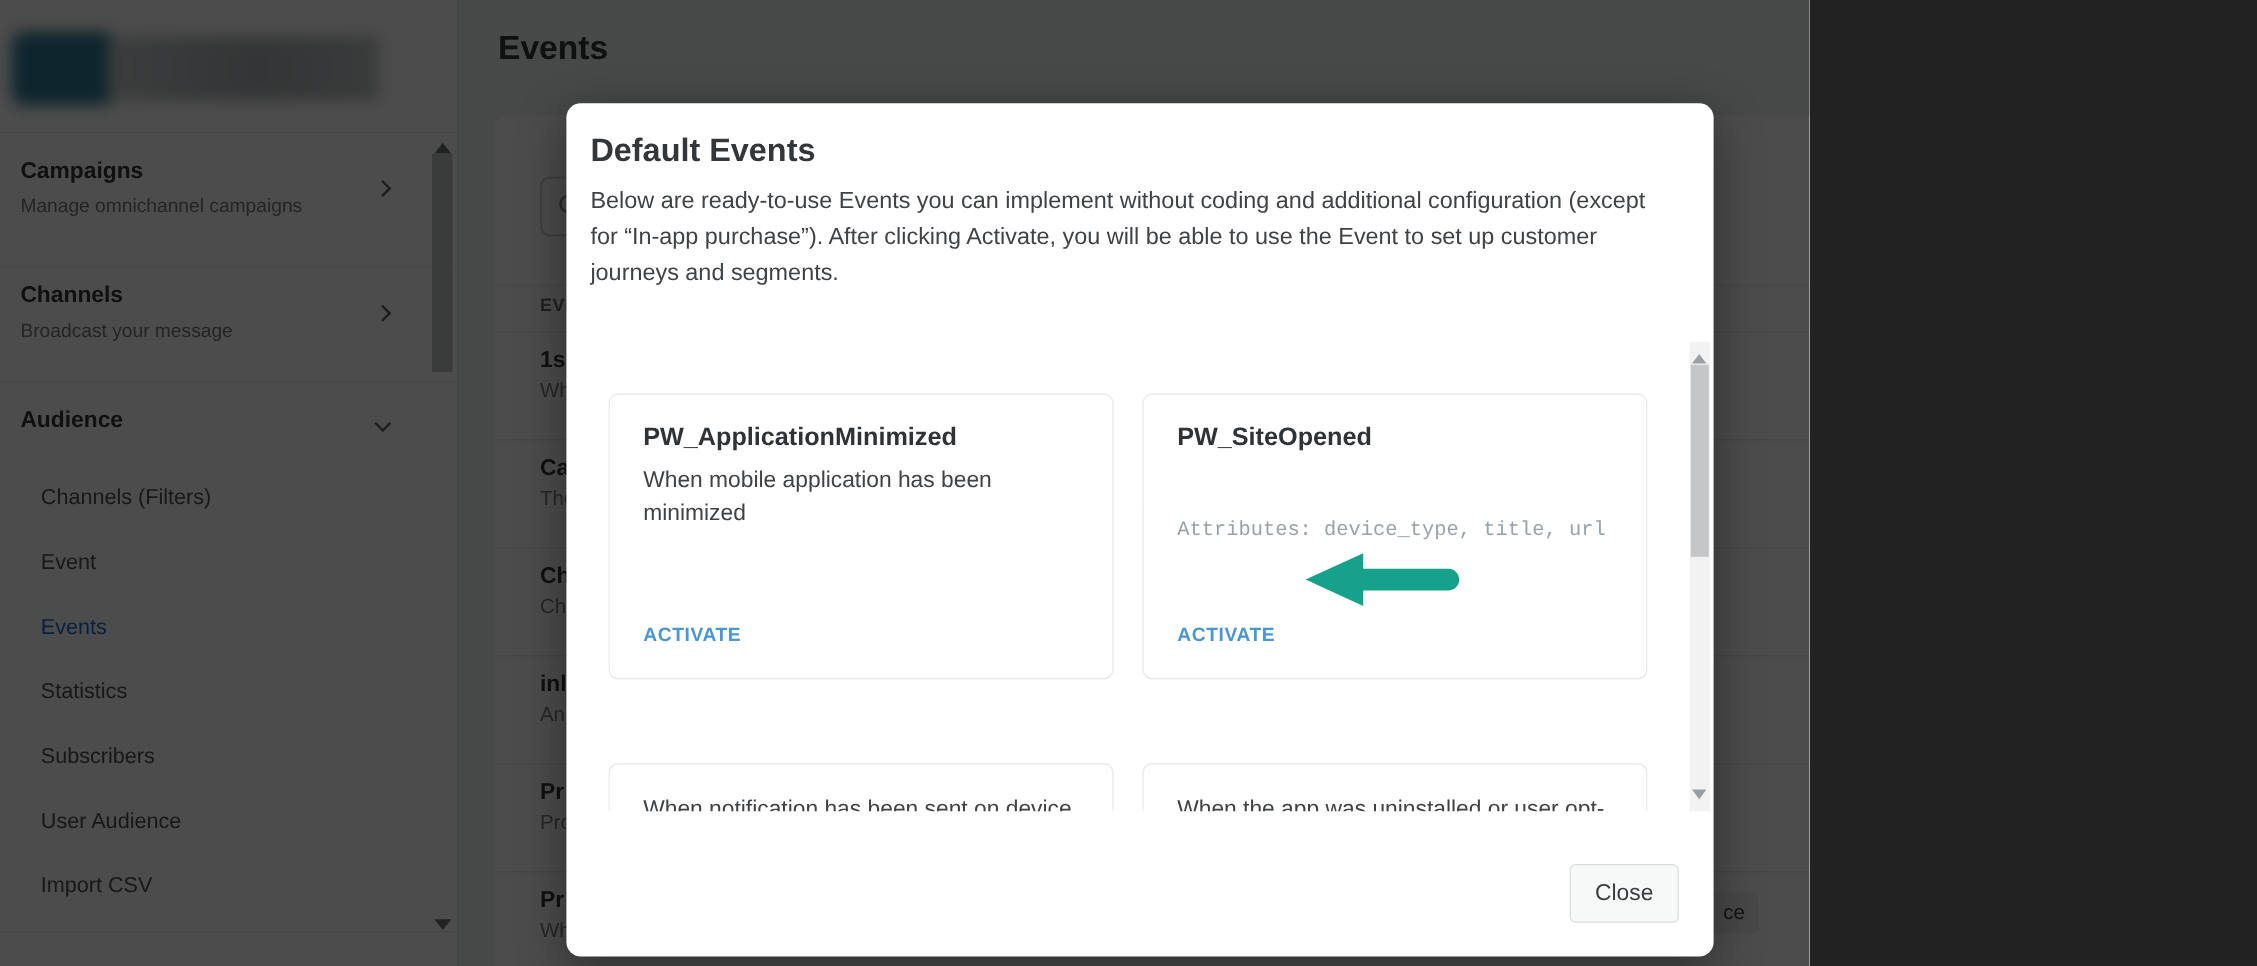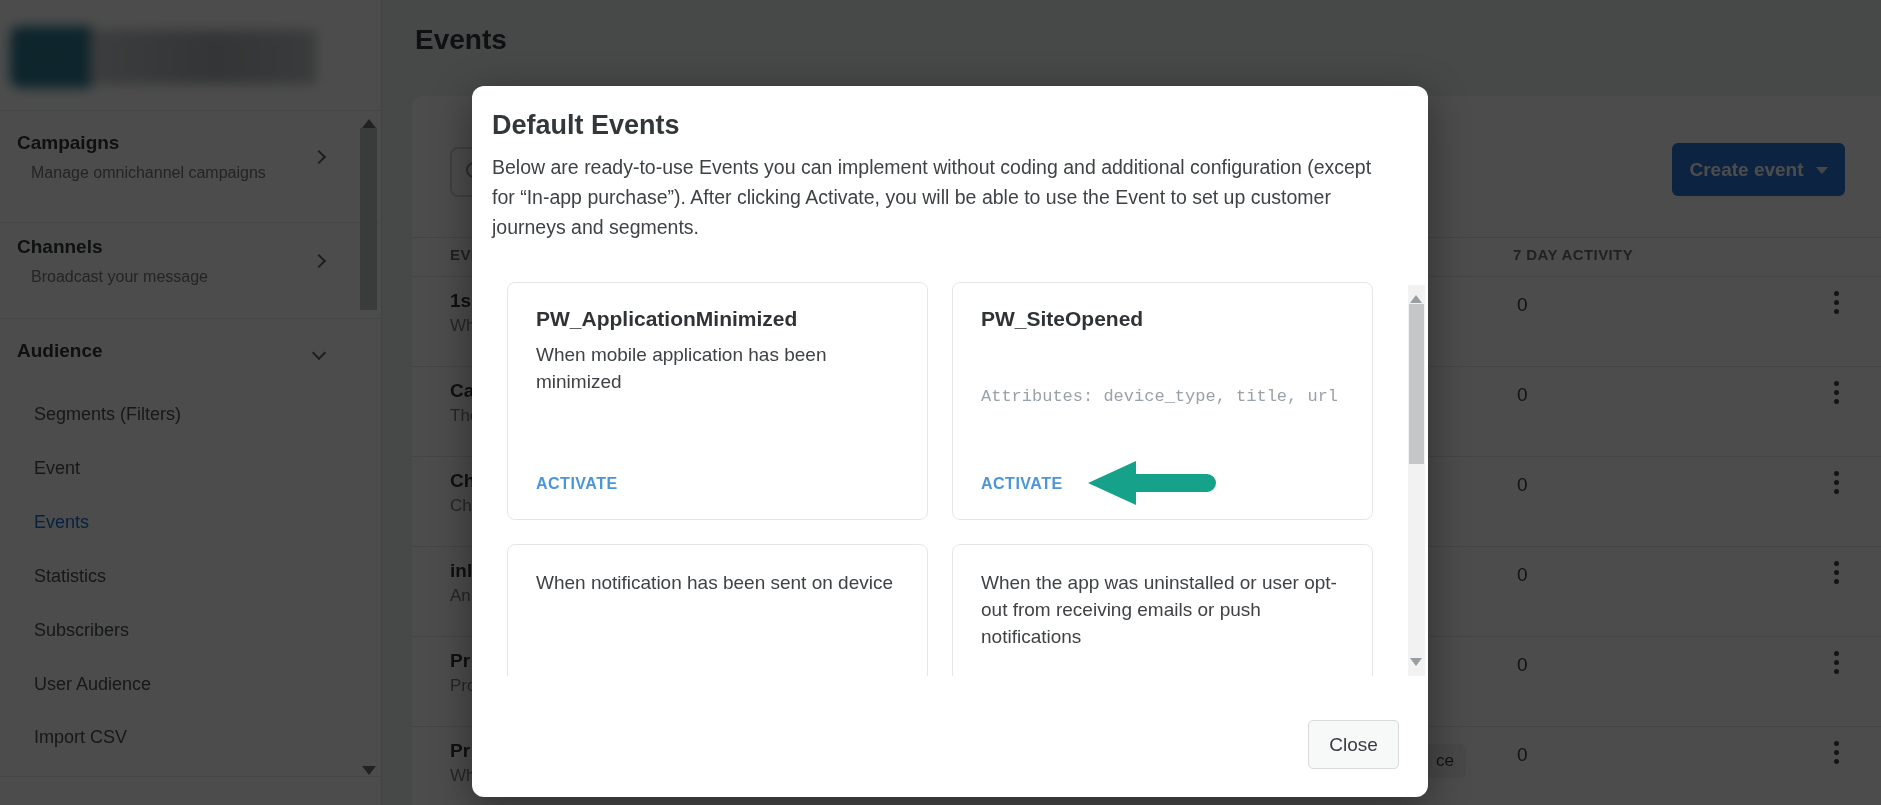--- a/index.html
+++ b/index.html
@@ -1,17 +1,17 @@
 <!DOCTYPE html>
 <html><head>
 <meta charset="utf-8">
 <style>
   * { margin:0; padding:0; box-sizing:border-box; }
   body { background:#222; }
-  .app { position:relative; width:1881px; height:805px; overflow:hidden;
+  .app { position:relative; width:1508px; height:805px; overflow:hidden;
          font-family:"Liberation Sans", sans-serif; background:#eef0f1; }
 
   
   .main-bg { position:absolute; left:382px; top:0; right:0; bottom:0; background:#eef0f1; }
   .page-title { position:absolute; left:33px; top:24px; font-size:28px; font-weight:700; color:#33373a; }
   .panel { position:absolute; left:30px; top:96px; right:0; bottom:0; background:#ffffff; border-radius:10px 0 0 0; }
 
   .search-box { position:absolute; left:38px; top:51px; width:270px; height:50px;
                 border:2px solid #d5d8da; border-radius:8px; background:#fff; }
   .search-glyph { position:absolute; left:14px; top:13px; width:16px; height:16px;
@@ -41,21 +41,21 @@
   
   .sidebar { position:absolute; left:0; top:0; width:382px; height:805px; background:#ffffff;
              border-right:1px solid #dfe2e4; }
   .logo-blur { position:absolute; left:10px; top:26px; width:306px; height:62px; border-radius:8px;
                overflow:hidden; filter:blur(6px); }
   .logo-blur .lb-a { position:absolute; left:0; top:0; width:86px; height:62px; background:#2f7d95; border-radius:10px; }
   .logo-blur .lb-b { position:absolute; left:80px; top:4px; right:0; height:54px;
                background:linear-gradient(90deg,#c9ccce, #aeb2b5 55%, #c2c5c7); }
   .side-divider { position:absolute; left:0; width:100%; border-top:1px solid #e8eaec; }
   .side-title { position:absolute; left:17px; font-size:19px; font-weight:700; color:#33373a; }
-  .side-sub { position:absolute; left:17px; font-size:16px; color:#75797d;margin-left:14px; }
+  .side-sub { position:absolute; left:17px; font-size:16px; color:#75797d; }
   .side-item { position:absolute; left:34px; font-size:18px; color:#4b5054; cursor:pointer; }
   .side-item.active { color:#1d6fd1; }
   .chev { position:absolute; width:10px; height:10px; border-right:2.5px solid #5f6468; border-bottom:2.5px solid #5f6468; }
   .chev.right { transform:rotate(-45deg); }
   .chev.down  { transform:rotate(45deg); }
 
   .sb-scroll-up, .sb-scroll-down { position:absolute; left:362px; width:0; height:0; border:7px solid transparent; }
   .sb-scroll-up { top:112px; border-bottom:9px solid #6e7377; }
   .sb-scroll-down { top:766px; border-top:9px solid #6e7377; }
   .sb-thumb { position:absolute; left:360px; top:128px; width:17px; height:182px; background:#c3c5c7; }
@@ -65,21 +65,21 @@
 
   
   .modal { position:absolute; left:472px; top:86px; width:956px; height:711px; background:#ffffff;
            border-radius:12px; z-index:60; box-shadow:0 10px 40px rgba(0,0,0,.4); }
   .modal-title { position:absolute; left:20px; top:24px; font-size:27px; font-weight:700; color:#33373a; }
   .modal-desc { position:absolute; left:20px; top:66px; width:906px; font-size:19.5px; line-height:30px; color:#3f4346; }
 
   .cards-viewport { position:absolute; left:35px; top:196px; width:866px; height:394px; overflow:hidden; }
   .cards-grid { display:grid; grid-template-columns:421px 421px; gap:24px; }
   .card { border:1px solid #e4e7ea; border-radius:8px; padding:24px 28px 26px; min-height:238px;
-          display:flex; flex-direction:column; position:relative; background:#fff; }
+          display:flex; flex-direction:column; position:relative; background:#fff;margin-top:46px; }
   .card.tall { min-height:280px; }
   .card-title { font-size:21px; font-weight:700; color:#303336; margin-bottom:10px; }
   .card-desc { font-size:19px; line-height:27px; color:#3f4346; }
   .card-attrs { font-size:17px; color:#9aa2a9; margin-top:46px;font-family:Liberation Mono, monospace; }
   .card-action { margin-top:auto; font-size:16px; font-weight:700; letter-spacing:.5px; color:#4a96d8;
                  cursor:pointer; align-self:flex-start; }
   .card-action:empty, .card-attrs:empty { display:none; }
 
   .annot-arrow { position:absolute; left:614px; top:372px; z-index:5; }
 
@@ -205,21 +205,21 @@
       <div class="side-sub" style="top:268px">Broadcast your message</div>
       <span class="chev right" style="left:314px; top:256px"></span>
     </div>
 
     <div class="side-divider" style="top:318px"></div>
     <div>
       <div class="side-title" style="top:340px">Audience</div>
       <span class="chev down" style="left:314px; top:348px"></span>
     </div>
 
-    <div class="side-item" style="top:404px">Segments (Filters)</div>
+    <div class="side-item" style="top:404px">Channels (Filters)</div>
     <div class="side-item" style="top:458px">Event</div>
     <div class="side-item active" style="top:512px">Events</div>
     <div class="side-item" style="top:566px">Statistics</div>
     <div class="side-item" style="top:620px">Subscribers</div>
     <div class="side-item" style="top:674px">User Audience</div>
     <div class="side-item" style="top:727px">Import CSV</div>
 
     <div class="side-divider" style="top:776px"></div>
 
     <div class="sb-scroll-up"></div>

